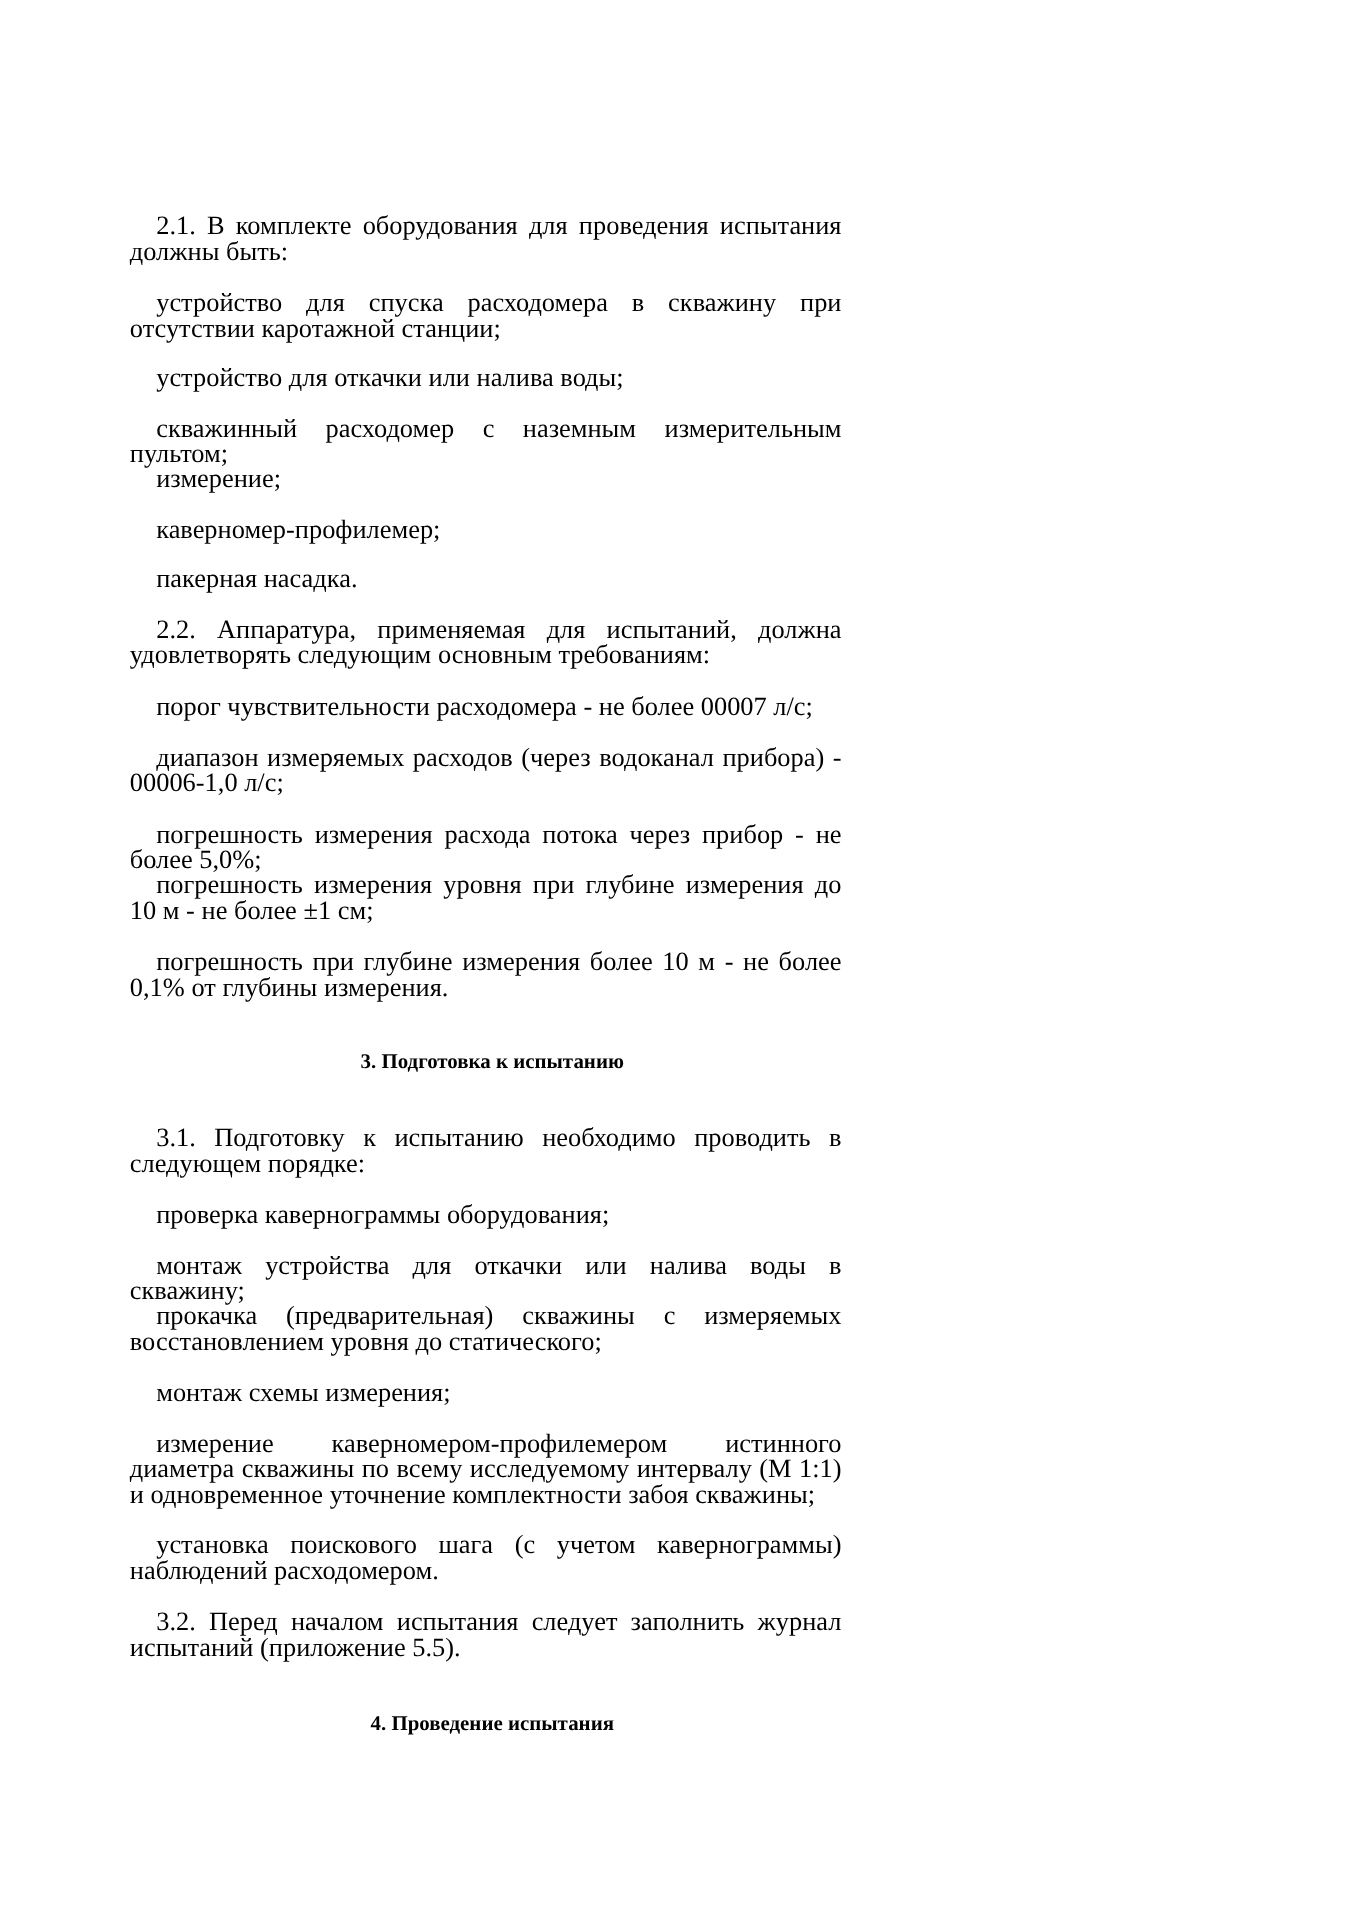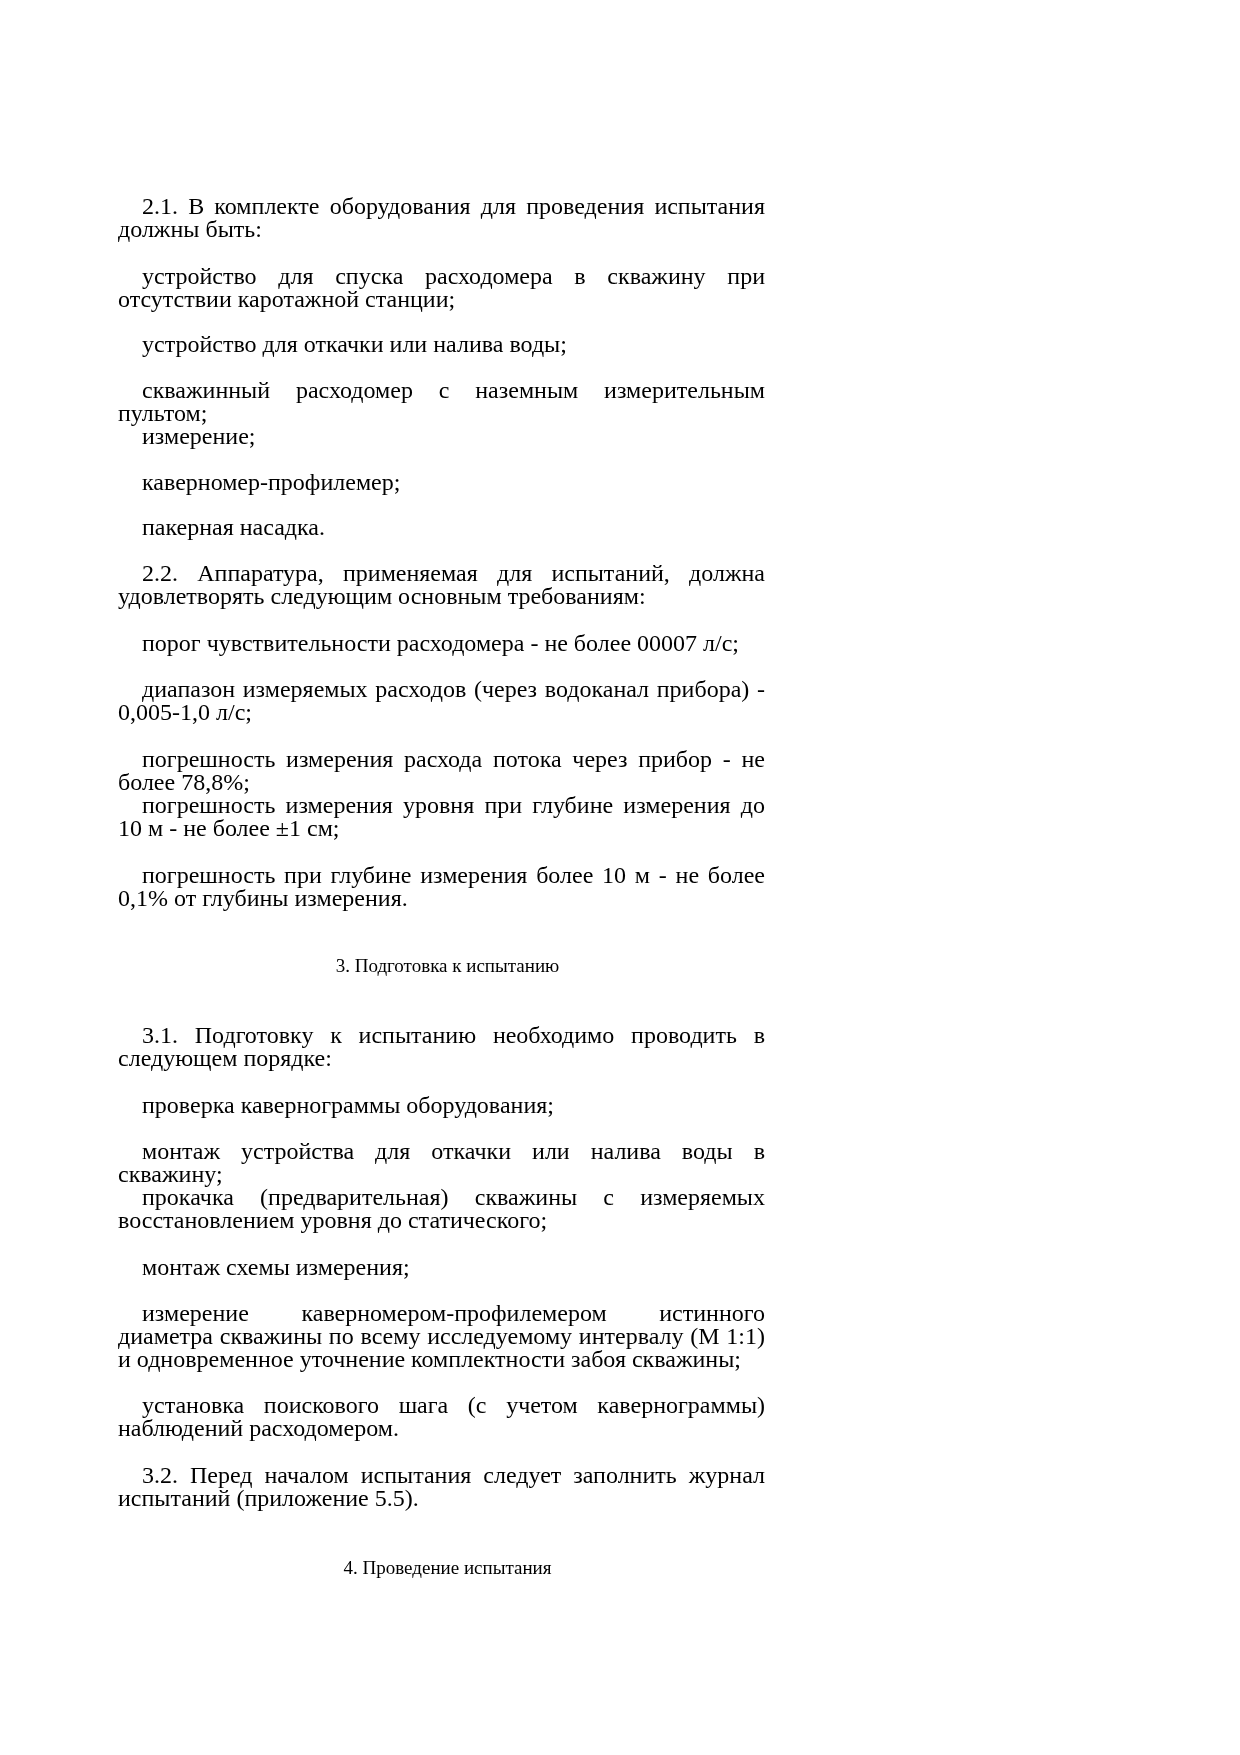--- a/index.html
+++ b/index.html
@@ -30,43 +30,43 @@
       text-align: justify;
       text-indent: 24px;
       margin: 0;
     }
     .h {
       position: absolute;
       left: 0;
       width: 647px;
       font-size: 19px;
       line-height: 23px;
-      font-weight: normal;
+      font-weight: bold;
       text-align: center;
       margin: 0;
       padding-left: 12px;
       box-sizing: border-box;
     }
   </style>
 </head>
 <body>
 
 <div class="page">
 
   <p class="p" style="top:195px">2.1. В комплекте оборудования для проведения испытания должны быть:</p>
   <p class="p" style="top:265px">устройство для спуска расходомера в скважину при отсутствии каротажной станции;</p>
   <p class="p" style="top:333px">устройство для откачки или налива воды;</p>
   <p class="p" style="top:379px">скважинный расходомер с наземным измерительным пультом;</p>
   <p class="p" style="top:425px">измерение;</p>
   <p class="p" style="top:471px">каверномер-профилемер;</p>
   <p class="p" style="top:516px">пакерная насадка.</p>
   <p class="p" style="top:562px">2.2. Аппаратура, применяемая для испытаний, должна удовлетворять следующим основным требованиям:</p>
   <p class="p" style="top:632px">порог чувствительности расходомера - не более 00007 л/с;</p>
-  <p class="p" style="top:678px">диапазон измеряемых расходов (через водоканал прибора) - 0,005-1,0 л/с;</p>
-  <p class="p" style="top:748px">погрешность измерения расхода потока через прибор - не более 78,8%;</p>
+  <p class="p" style="top:678px">диапазон измеряемых расходов (через водоканал прибора) - 00006-1,0 л/с;</p>
+  <p class="p" style="top:748px">погрешность измерения расхода потока через прибор - не более 5,0%;</p>
   <p class="p" style="top:794px">погрешность измерения уровня при глубине измерения до 10 м - не более ±1 см;</p>
   <p class="p" style="top:864px">погрешность при глубине измерения более 10 м - не более 0,1% от глубины измерения.</p>
 
   <h2 class="h" style="top:954px">3. Подготовка к испытанию</h2>
 
   <p class="p" style="top:1024px">3.1. Подготовку к испытанию необходимо проводить в следующем порядке:</p>
   <p class="p" style="top:1094px">проверка кавернограммы оборудования;</p>
   <p class="p" style="top:1140px">монтаж устройства для откачки или налива воды в скважину;</p>
   <p class="p" style="top:1186px">прокачка (предварительная) скважины с измеряемых восстановлением уровня до статического;</p>
   <p class="p" style="top:1256px">монтаж схемы измерения;</p>

